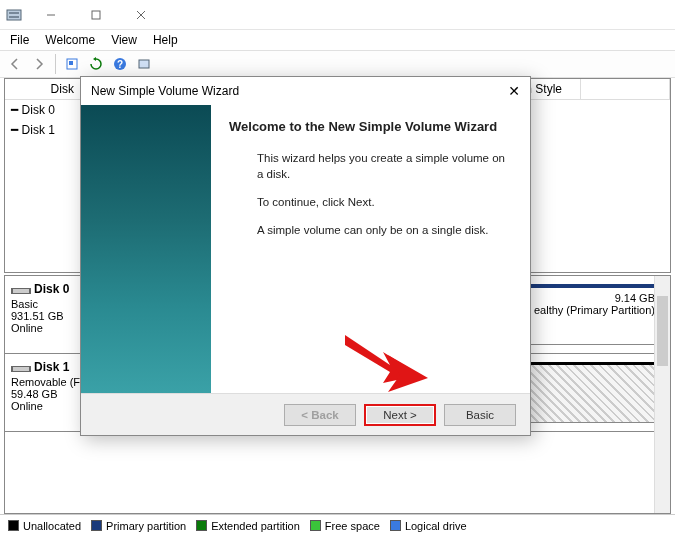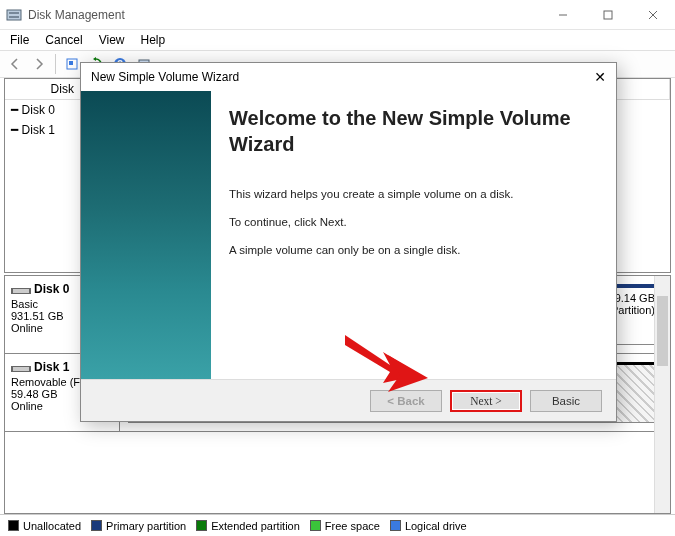--- a/index.html
+++ b/index.html
@@ -41,47 +41,46 @@
 .legend { height: 22px; border-top: 1px solid #ccc; display: flex; align-items: center; padding: 0 8px; font-size: 11px; gap: 10px; }
 .legend-item { display: flex; align-items: center; gap: 4px; }
 .sw { width: 11px; height: 11px; border:1px solid #555;}
 .sw.black { background: #000; }
 .sw.blue { background: #1a3a7a; }
 .sw.green { background: #0a7a0a; }
 .sw.lgreen { background: #3ac43a; }
 .sw.lblue { background: #3a7ae0; }
 
 
-.wizard { position: absolute; left: 80px; top: 62px; width: 537px; height: 360px; background: #fff; border: 1px solid #888; box-shadow: 4px 4px 18px rgba(0,0,0,.25); z-index: 100; display: flex; flex-direction: column; }
+.wizard { position: absolute; left: 80px; top: 76px; width: 451px; height: 360px; background: #fff; border: 1px solid #888; box-shadow: 4px 4px 18px rgba(0,0,0,.25); z-index: 100; display: flex; flex-direction: column; }
 .wizard-title { height: 28px; display: flex; align-items: center; padding: 0 10px; font-size: 12px; }
 .wizard-title .t { flex: 1; }
 .wizard-close { font-size: 14px; cursor: default; }
 .wizard-body { flex: 1; display: flex; }
 .wiz-banner { width: 130px; background: linear-gradient(180deg, #0b4a54 0%, #1d6c73 40%, #2a8a91 70%, #3aa1a7 100%); }
 .wiz-text { flex: 1; padding: 14px 18px; font-size: 11.5px; color: #222; }
-.wiz-text h2 { font-size: 20px; font-weight: bold; margin-bottom: 29px; line-height:1.3; }
-.wiz-text p { margin-bottom: 12px; line-height:1.4;}
+.wiz-text h2 { font-size: 13px; font-weight: bold; margin-bottom: 14px; line-height:1.3; }
+.wiz-text p { margin-bottom: 12px; line-height:1.4;margin-left:28px;}
 .wizard-footer { height: 42px; border-top: 1px solid #ddd; display: flex; align-items: center; justify-content: flex-end; padding: 0 14px; gap: 8px; background: #f0f0f0; }
 .wbtn { width: 72px; height: 22px; font-size: 11.5px; background: #e1e1e1; border: 1px solid #adadad; color: #333; display:flex; align-items:center; justify-content:center;}
 .wbtn.disabled { color: #a0a0a0; font-weight: bold; }
-.wbtn.next { border: 2px solid #e01515; box-shadow: 0 0 0 1px #fff inset; font-family: Liberation Serif, serif; }
+.wbtn.next { border: 2px solid #e01515; box-shadow: 0 0 0 1px #fff inset; }
 
 
 .arrow { position: absolute; left: 340px; top: 330px; z-index: 200; pointer-events:none;}
 </style>
 </head>
 <body>
 
 <div class="titlebar">
   <svg class="app-icon" viewBox="0 0 16 16">
       <rect x="1" y="3" width="14" height="10" fill="#bcd" stroke="#567"></rect>
       <rect x="3" y="5" width="10" height="2" fill="#789"></rect>
       <rect x="3" y="9" width="10" height="2" fill="#789"></rect>
     </svg>
-  <span class="title">Disk Management</span>
   <div class="win-controls">
     <div class="win-btn">
         <svg width="10" height="10">
           <line x1="1" y1="5" x2="9" y2="5" stroke="#666"></line>
         </svg>
       </div>
     <div class="win-btn">
         <svg width="10" height="10">
           <rect x="1" y="1" width="8" height="8" fill="none" stroke="#666"></rect>
         </svg>
@@ -90,21 +89,21 @@
         <svg width="10" height="10">
           <line x1="1" y1="1" x2="9" y2="9" stroke="#666"></line>
           <line x1="9" y1="1" x2="1" y2="9" stroke="#666"></line>
         </svg>
       </div>
   </div>
 </div>
 
 <div class="menubar">
   <span>File</span>
-  <span>Cancel</span>
+  <span>Welcome</span>
   <span>View</span>
   <span>Help</span>
 </div>
 
 <div class="toolbar">
   <div class="tool-btn">
       <svg width="14" height="14">
         <path d="M9 2 L4 7 L9 12" fill="none" stroke="#888" stroke-width="1.5"></path>
       </svg>
     </div>

